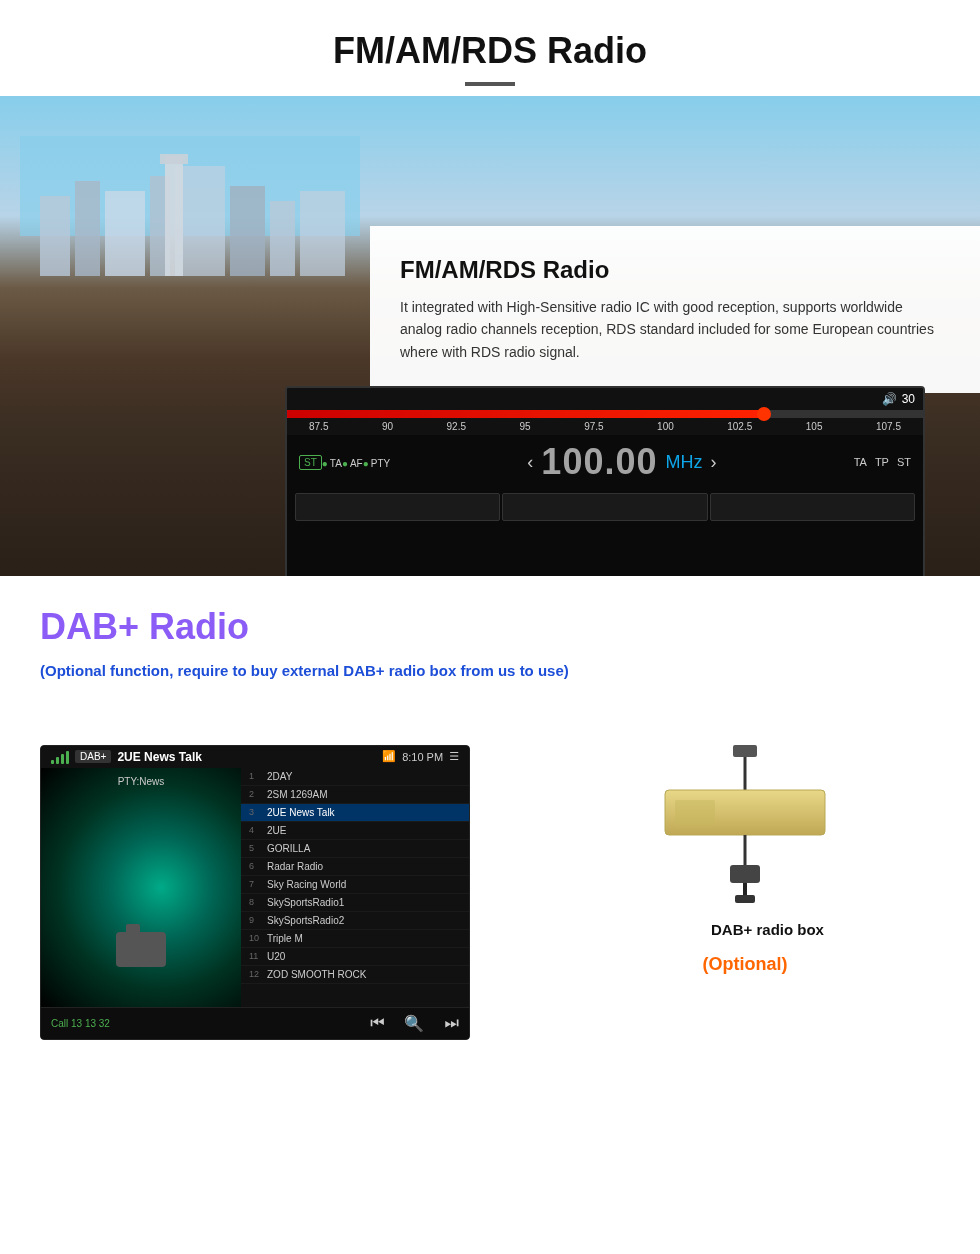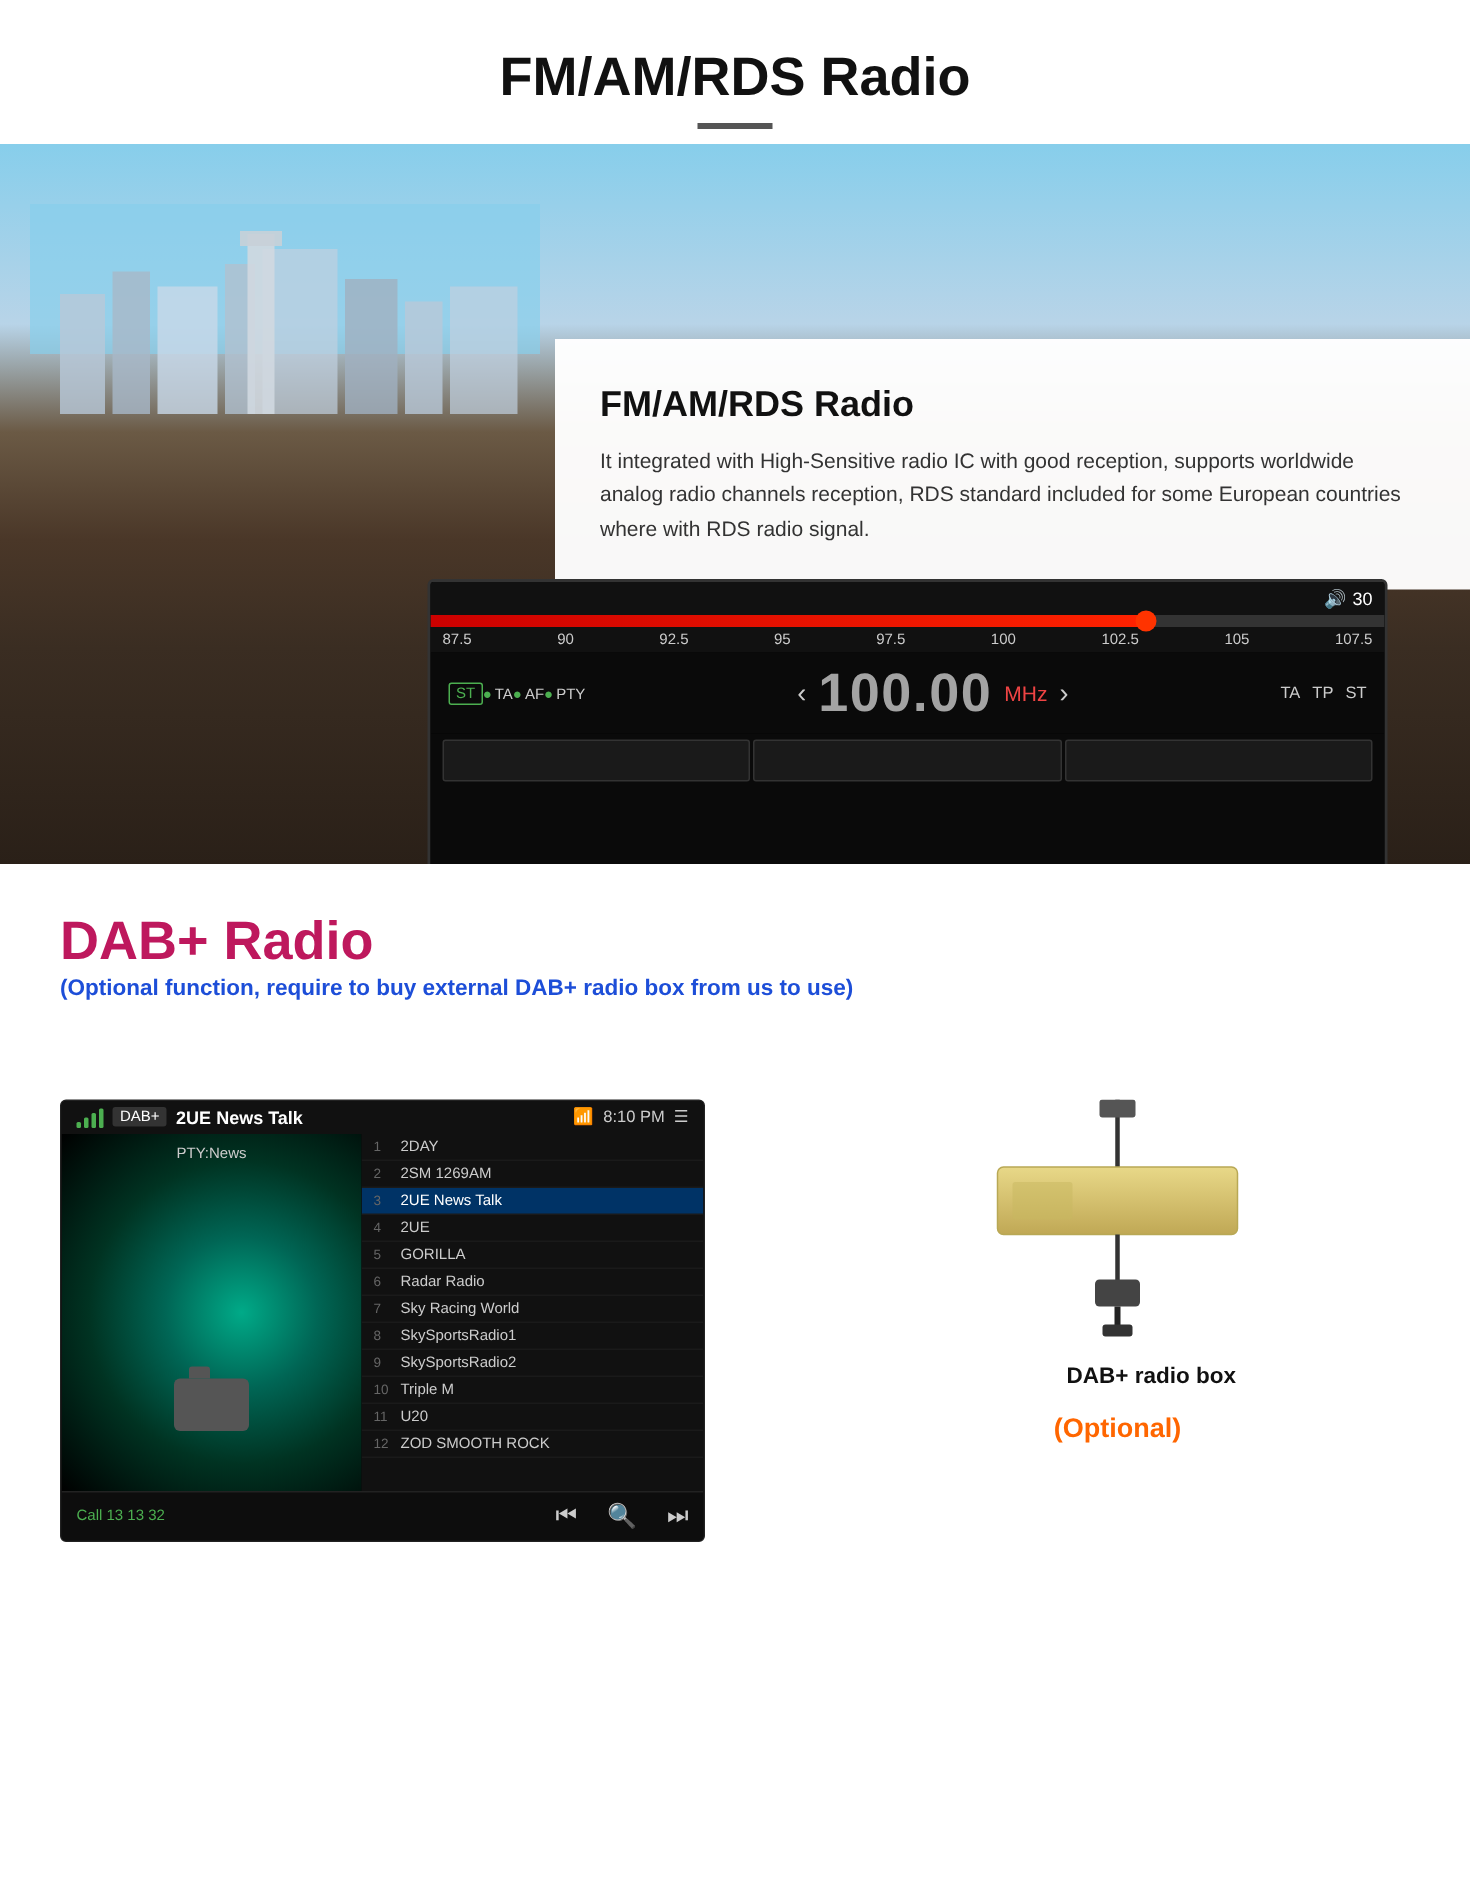--- a/index.html
+++ b/index.html
@@ -108,21 +108,21 @@
       width: 14px;
       height: 14px;
       background: #ff3300;
       border-radius: 50%;
       transform: translateX(-50%);
     }
 
     .fm-scale {
       display: flex;
       justify-content: space-between;
-      padding: 3px 8px;
+      padding: 3px 22px;
       background: #111;
       color: #ccc;
       font-size: 10px;
     }
 
     .fm-controls-row {
       display: flex;
       align-items: center;
       padding: 6px 12px;
       background: #0a0a0a;
@@ -145,22 +145,22 @@
       justify-content: center;
       gap: 8px;
     }
     .fm-freq-value {
       color: #a3a3a3;
       font-size: 36px;
       font-weight: bold;
       letter-spacing: 1px;
     }
     .fm-freq-unit {
-      color: #ef4444;
-      font-size: 14px;
+      color: #0ea5e9;
+      font-size: 18px;
     }
     .fm-arrow {
       color: #ccc;
       font-size: 18px;
       cursor: pointer;
     }
 
     .fm-right-labels {
       display: flex;
       gap: 8px;
@@ -207,22 +207,22 @@
     }
 
     
     .dab-section {
       padding: 30px 40px 30px;
       background: #fff;
     }
     .dab-title {
       font-size: 36px;
       font-weight: 900;
-      color: #be185d;
-      margin-bottom: 0;
+      color: #8b5cf6;
+      margin-bottom: 12px;
     }
     .dab-optional {
       color: #1d4ed8;
       font-size: 15px;
       font-weight: bold;
       margin-bottom: 12px;
       line-height: 1.5;
     }
     .dab-text {
       font-size: 14px;

